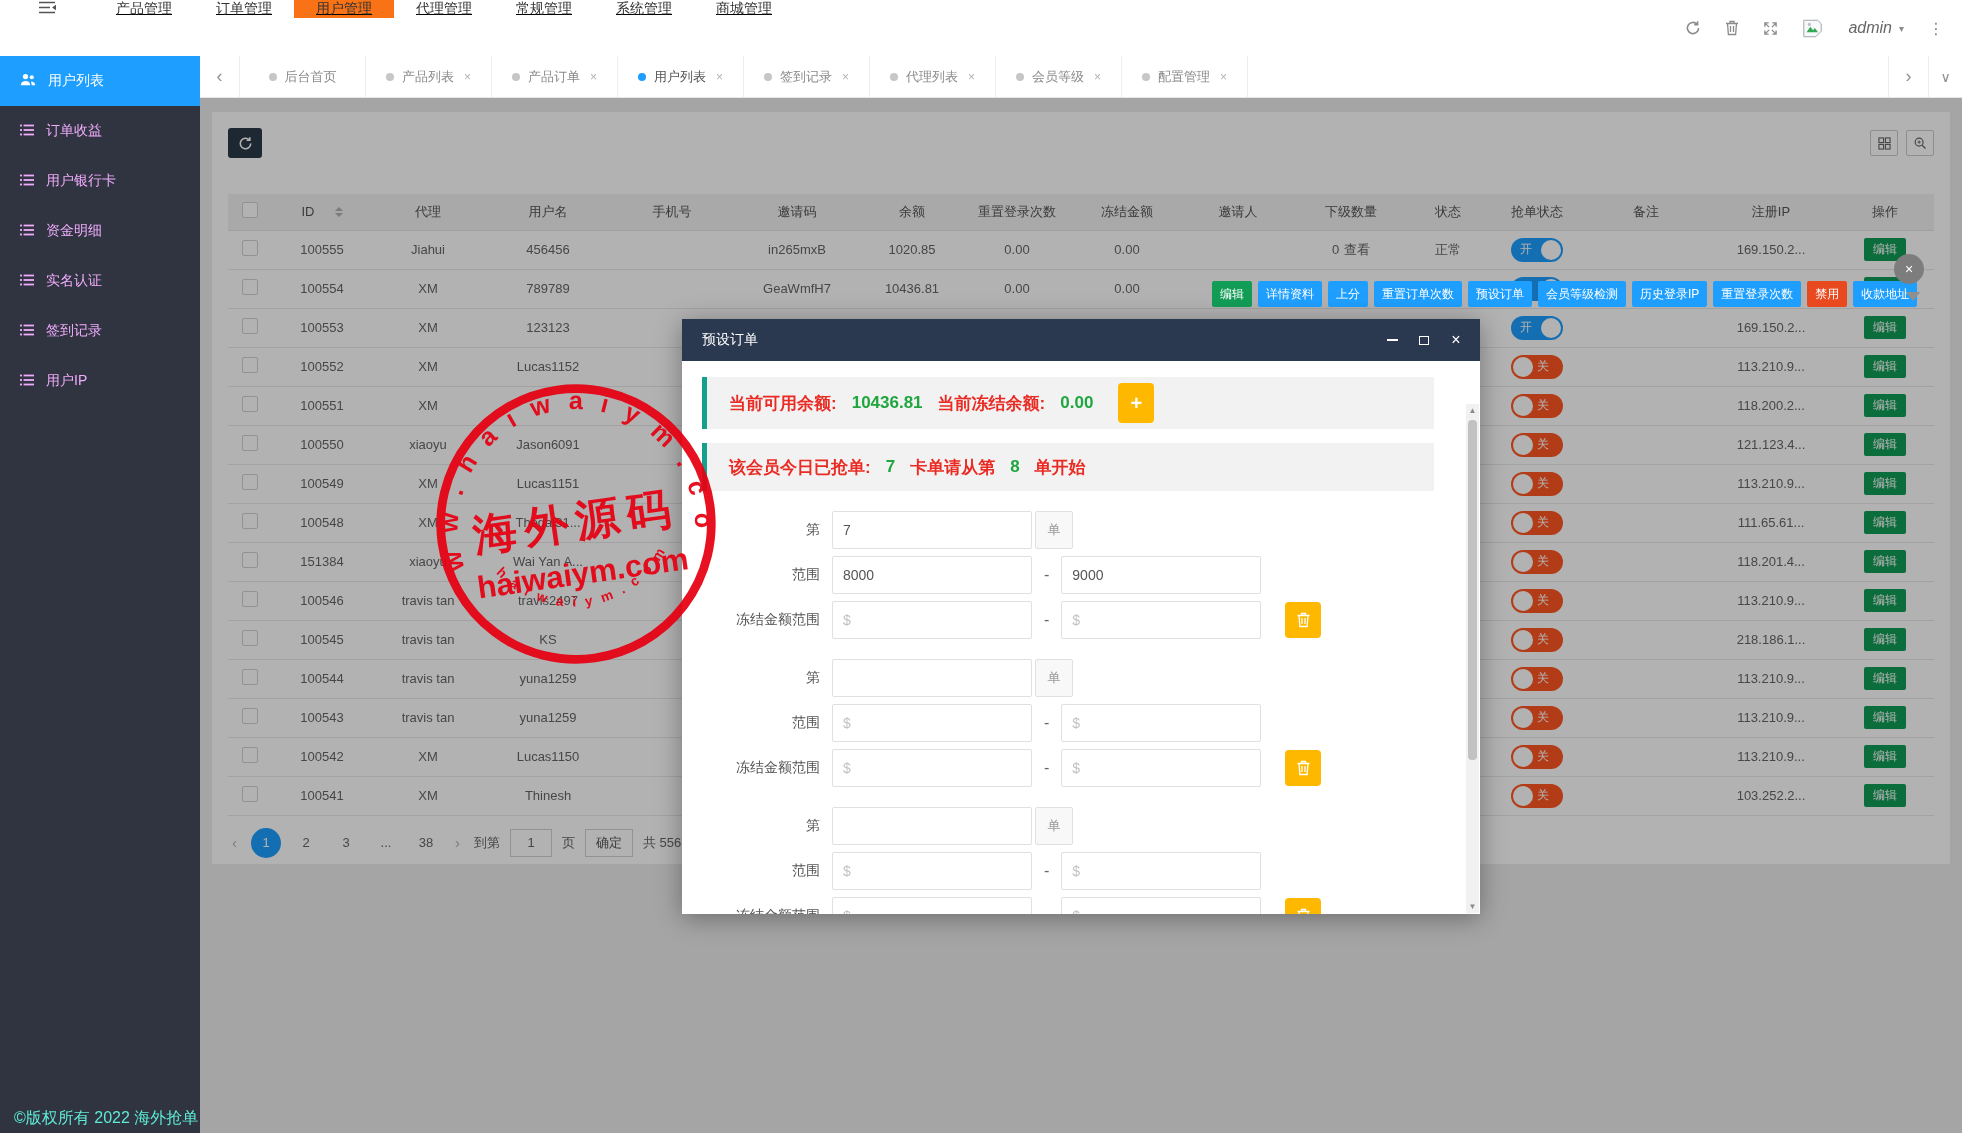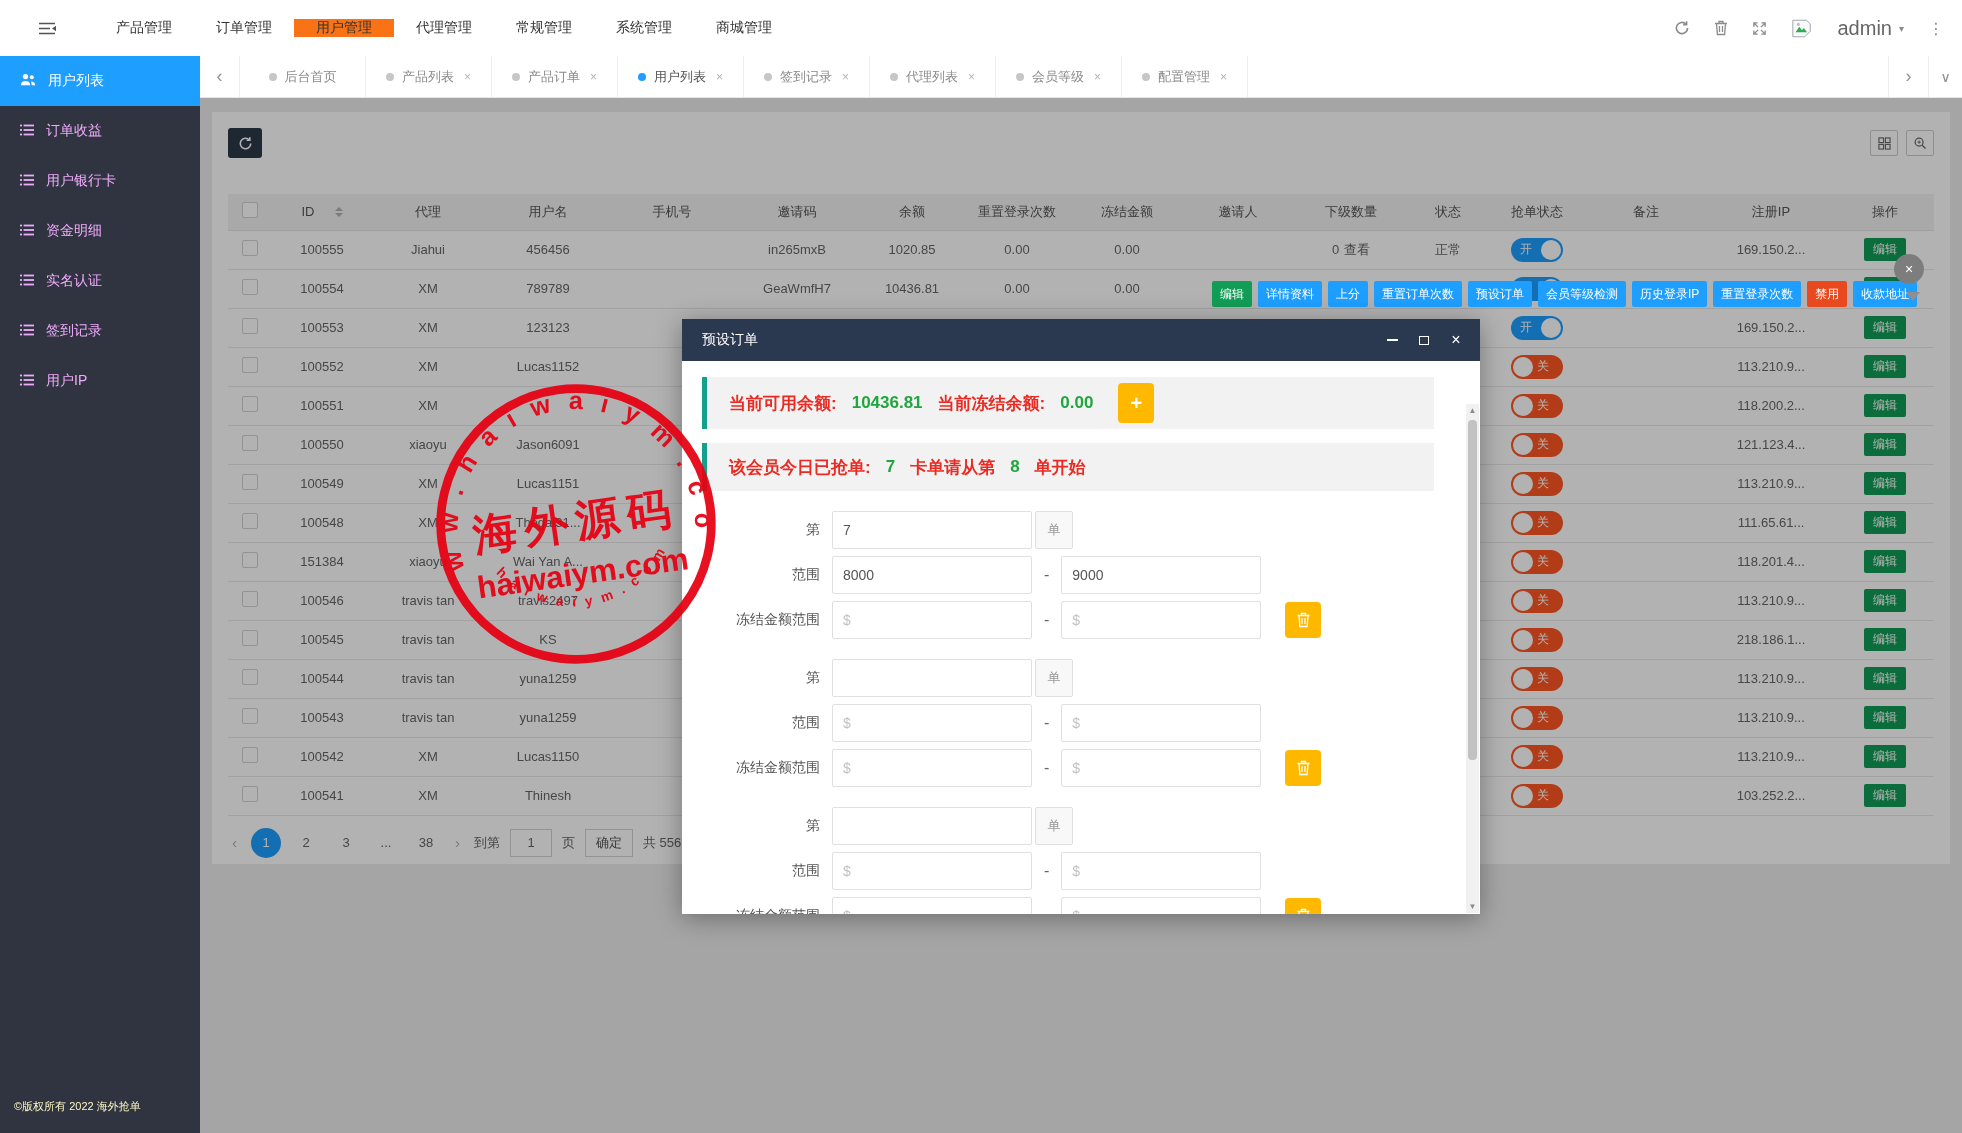--- a/index.html
+++ b/index.html
@@ -5,49 +5,49 @@
   html,body{margin:0;padding:0;background:#ededed;}
   *{box-sizing:border-box;font-family:"Liberation Sans","DejaVu Sans",sans-serif;}
   #app{position:relative;width:1962px;height:1133px;overflow:hidden;background:#ededed;}
 
   
   .topbar{position:absolute;left:0;top:0;width:1962px;height:56px;background:#fff;z-index:20;display:flex;}
   .logo-block{width:200px;height:56px;background:#20242e;display:flex;align-items:center;padding-left:16px;flex:0 0 auto;}
   .bimg{display:flex;flex-direction:column;align-items:flex-start;margin-right:10px;}
   .bimg .alt{font-size:10px;color:#8d939e;margin-top:1px;}
   .brand{color:#fff;font-size:20px;font-weight:bold;letter-spacing:2px;}
-  .topnav{display:flex;height:56px;align-items:center;}
+  .topnav{display:flex;height:56px;align-items:flex-start;text-decoration:underline;}
   .nav-toggle{width:94px;display:flex;align-items:center;justify-content:center;cursor:pointer;}
   .nav-item{width:100px;display:flex;align-items:center;justify-content:center;font-size:14px;color:#333;cursor:pointer;}
   .nav-item.active{background:#f97316;}
   .topbar-right{position:absolute;right:0;top:0;height:56px;display:flex;align-items:center;gap:24px;padding-right:18px;}
   .tb-icon{color:#8b8b8b;display:flex;align-items:center;cursor:pointer;}
   .admin-wrap{display:flex;align-items:center;gap:7px;cursor:pointer;}
-  .admin-name{font-size:20px;color:#666;}
+  .admin-name{font-size:16px;color:#666;font-style:italic;}
   .caret{font-size:10px;color:#8b8b8b;}
   .dots{font-size:16px;color:#8b8b8b;cursor:pointer;}
 
   
   .tabbar{position:absolute;left:200px;top:56px;width:1762px;height:42px;background:#fff;border-bottom:1px solid #e6e6e6;display:flex;z-index:20;}
   .tab-arrow{width:40px;display:flex;align-items:center;justify-content:center;color:#8f8f8f;font-size:18px;border-right:1px solid #eee;cursor:pointer;flex:0 0 auto;}
   .tab-arrow.right{border-right:none;border-left:1px solid #eee;}
   .tab-dd{width:34px;display:flex;align-items:center;justify-content:center;color:#8f8f8f;font-size:14px;border-left:1px solid #eee;cursor:pointer;flex:0 0 auto;}
   .tabs{display:flex;flex:1;overflow:hidden;}
   .tab{width:126px;display:flex;align-items:center;justify-content:center;gap:8px;font-size:13px;color:#8a8a8a;border-right:1px solid #eee;cursor:pointer;flex:0 0 auto;}
   .tab .tab-dot{width:8px;height:8px;border-radius:50%;background:#c6c6c6;flex:0 0 auto;}
   .tab.active{color:#555;}
   .tab.active .tab-dot{background:#1E9FFF;}
   .tab .tab-x{color:#b3b3b3;font-size:12px;margin-left:2px;}
 
   
   .sidebar{position:absolute;left:0;top:56px;width:200px;height:1077px;background:#2f3440;z-index:20;}
   .side-item{height:50px;display:flex;align-items:center;padding-left:20px;gap:12px;color:#f0abfc;font-size:14px;cursor:pointer;}
   .side-item.active{background:#1E9FFF;color:#fff;}
   .side-item svg{flex:0 0 auto;}
-  .side-footer{position:absolute;left:14px;bottom:19px;font-size:11px;color:#fef9c3;}
+  .side-footer{position:absolute;left:14px;bottom:4px;font-size:16px;color:#5eead4;}
 
   
   .content{position:absolute;left:200px;top:98px;width:1762px;height:1035px;background:#ededed;}
   .card{position:absolute;left:12px;top:14px;width:1738px;height:752px;background:#fff;padding:16px;}
   .card-toolbar{display:flex;align-items:center;justify-content:space-between;margin-bottom:36px;height:30px;}
   .btn-refresh-dark{width:34px;height:30px;background:#2b3a4a;border-radius:3px;display:flex;align-items:center;justify-content:center;cursor:pointer;}
   .tool-right{display:flex;gap:8px;}
   .tool-btn{width:28px;height:26px;background:#fff;border:1px solid #ccc;border-radius:2px;display:flex;align-items:center;justify-content:center;cursor:pointer;}
 
   table.grid{width:1706px;border-collapse:collapse;table-layout:fixed;}

